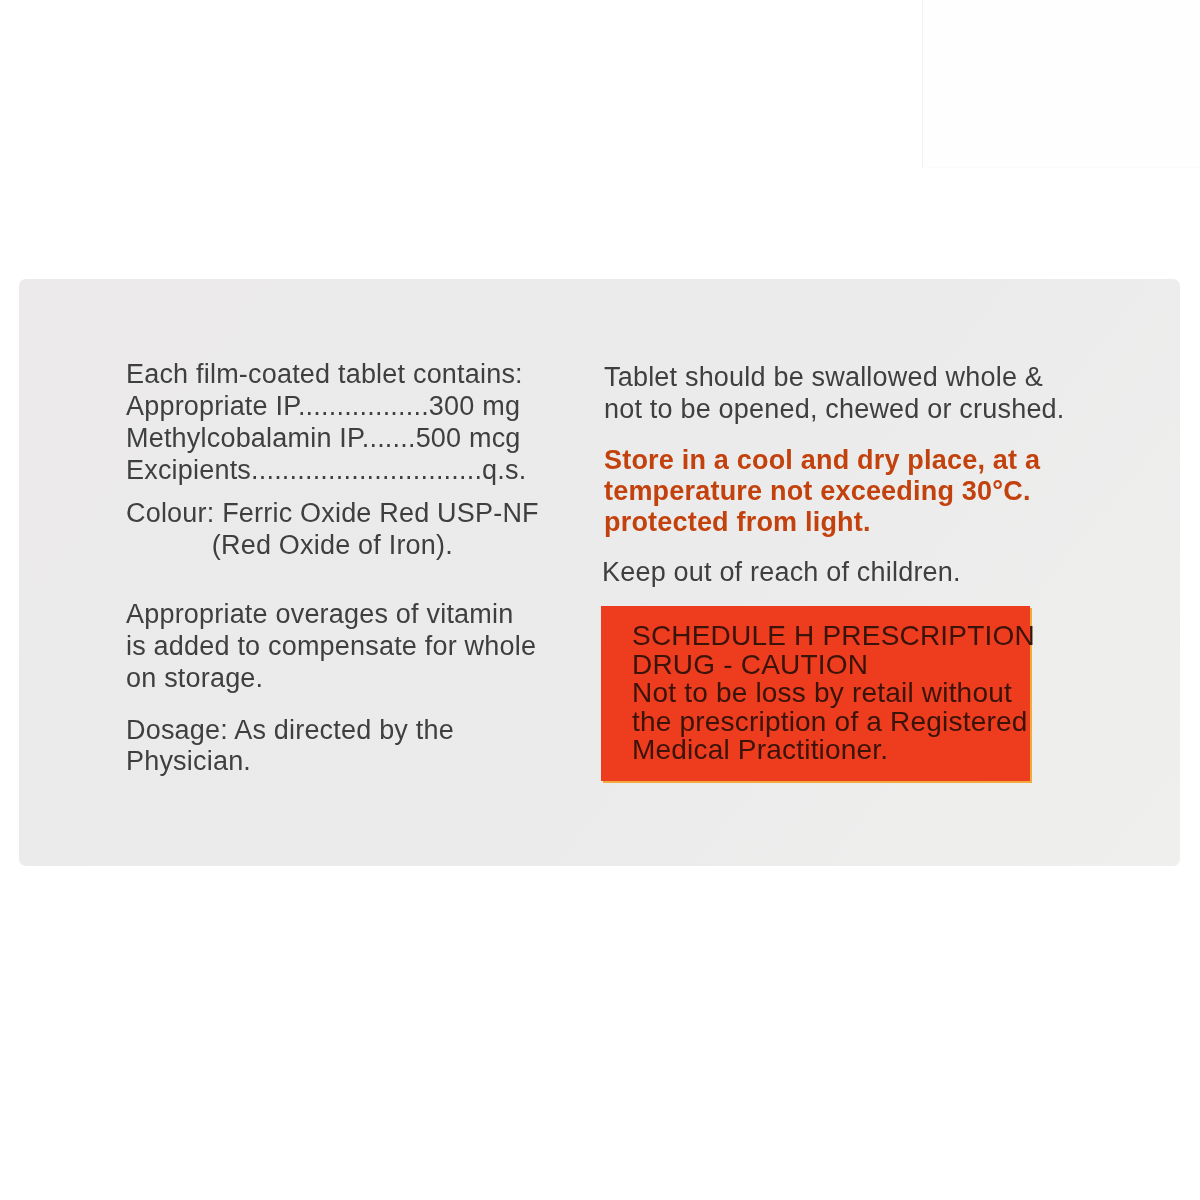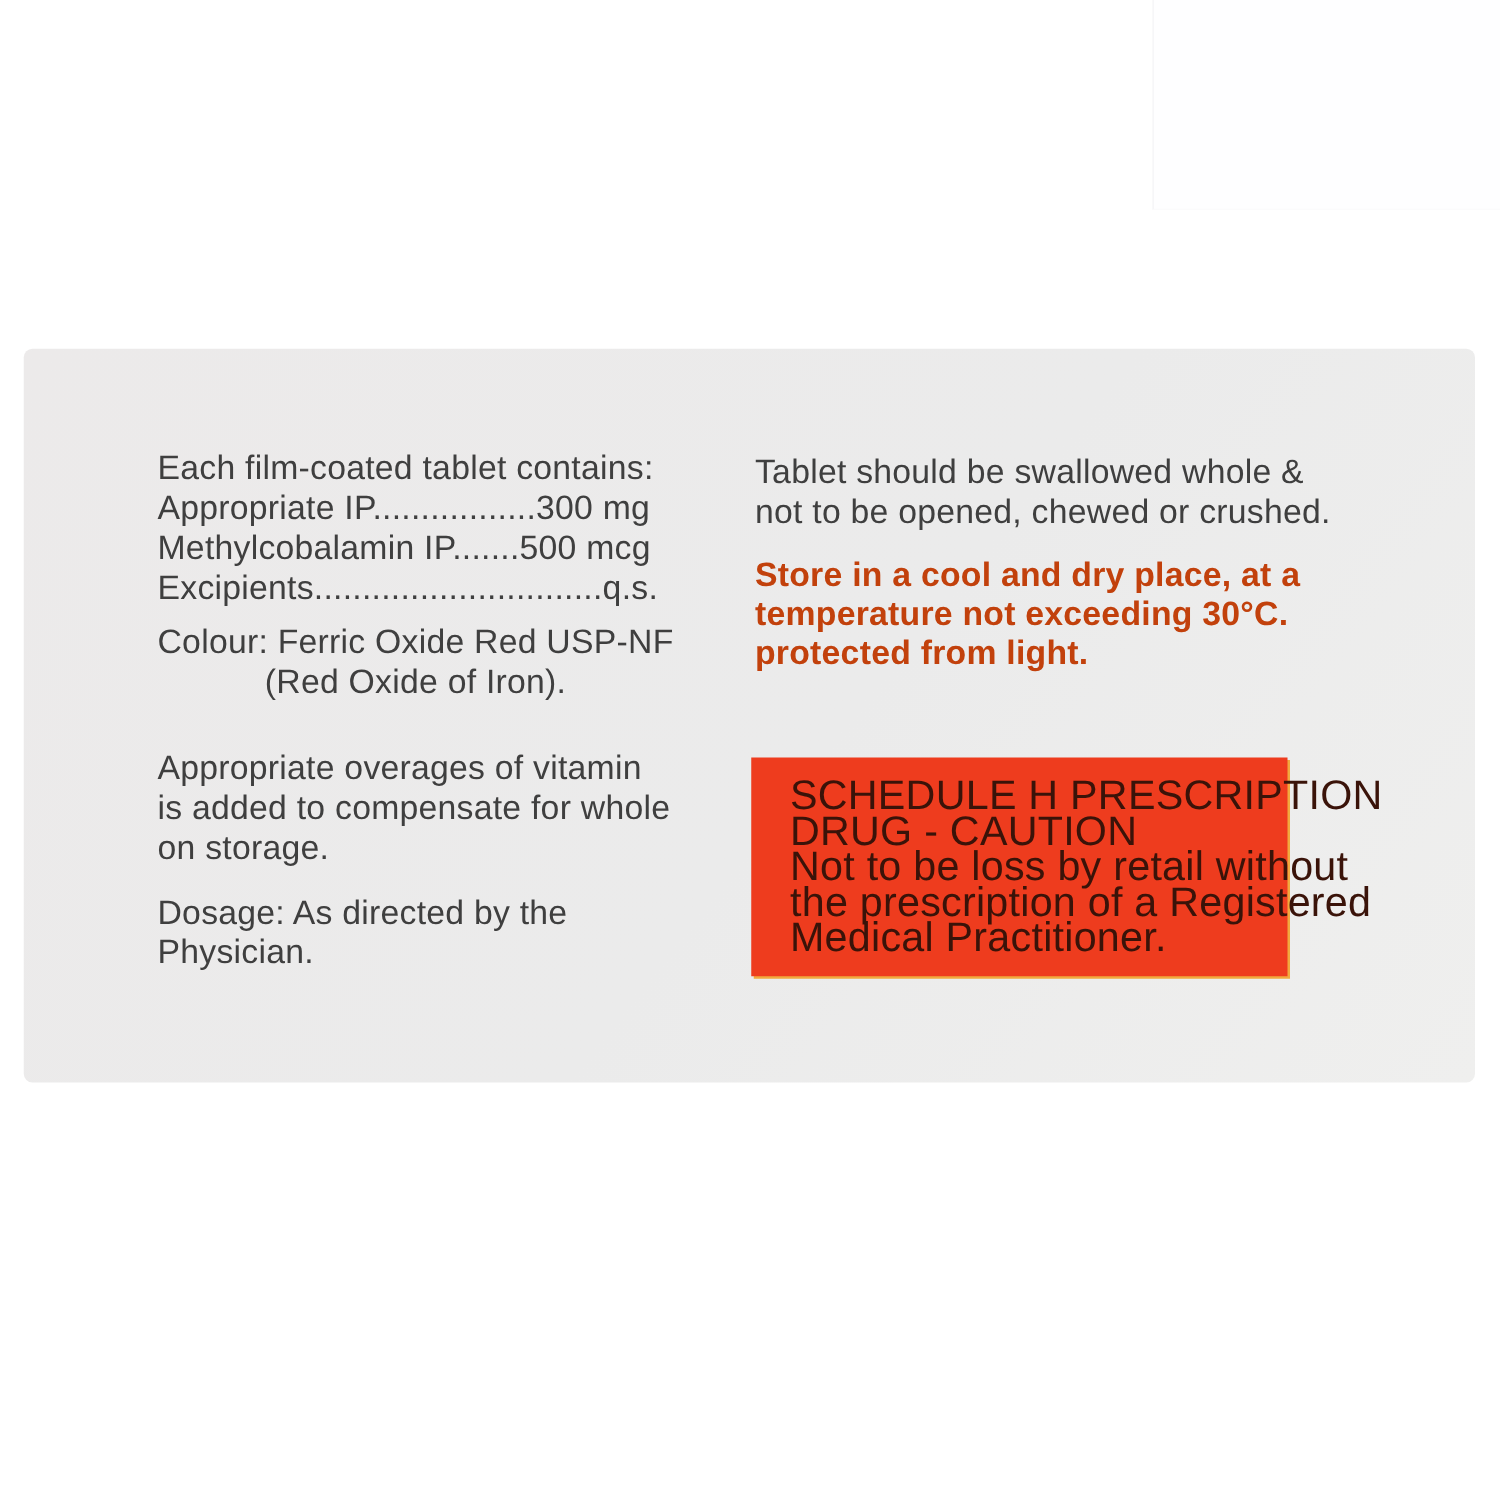--- a/index.html
+++ b/index.html
@@ -45,21 +45,21 @@
   .blk-overage{left:126px;top:598px;}
   .blk-dosage{left:126px;top:715px;line-height:31px;}
   .blk-swallow{left:604px;top:361px;}
   .blk-storage{left:604px;top:445px;font-weight:bold;line-height:31px;color:#c2410c;}
   .blk-children{left:602px;top:556px;}
   .schedule-box{
     position:absolute;left:601px;top:606px;width:429px;height:175px;
     background:var(--schedule_box_bg);
     color:var(--schedule_box_text);
     padding:16px 10px 0 31px;
-    font-size:33px;
+    font-size:28px;
     line-height:28.5px;
     letter-spacing:0.2px;
     white-space:nowrap;
     box-shadow:2px 2px 0 0 var(--schedule_box_fringe);
   }
 </style>
 </head>
 <body>
 
 <div class="page">
@@ -95,20 +95,21 @@
     <div>Tablet should be swallowed whole &amp;</div>
     <div>not to be opened, chewed or crushed.</div>
   </div>
 
   <div class="blk blk-storage">
     <div>Store in a cool and dry place, at a</div>
     <div>temperature not exceeding 30°C.</div>
     <div>protected from light.</div>
   </div>
 
+  <div class="blk blk-children">Keep out of reach of children.</div>
 
   <div class="schedule-box">
     <div>SCHEDULE H PRESCRIPTION</div>
     <div>DRUG - CAUTION</div>
     <div>Not to be loss by retail without</div>
     <div>the prescription of a Registered</div>
     <div>Medical Practitioner.</div>
   </div>
 
 </div>

